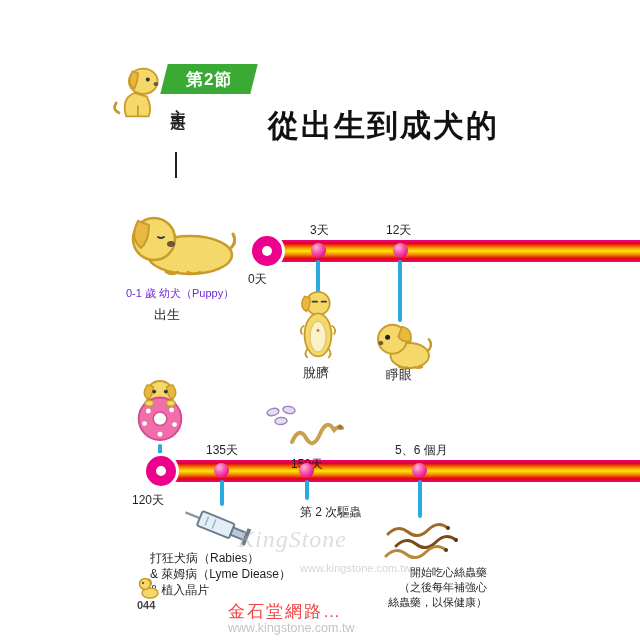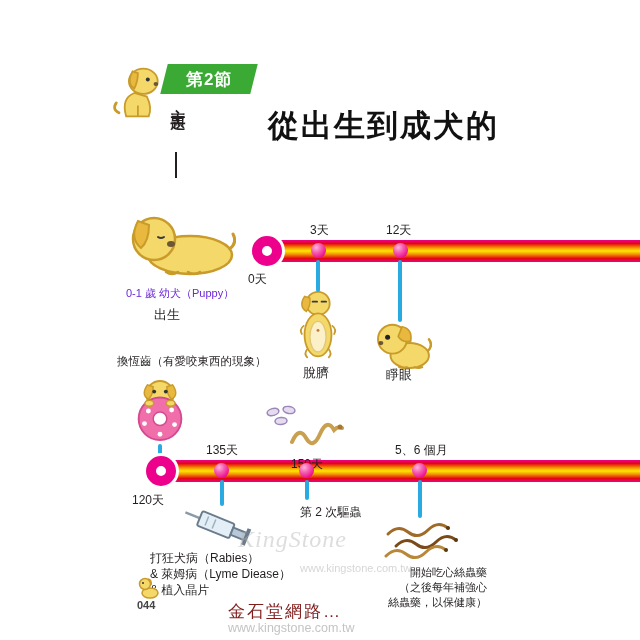--- a/index.html
+++ b/index.html
@@ -37,21 +37,21 @@
   .note { position:absolute; font-size:12px; color:#231f20; line-height:16px; white-space:nowrap; }
   .note-small { font-size:11px; line-height:15px; }
 
   .icon-wrap { position:absolute; }
 
   
   .wm { position:absolute; color:#c9c9c9; pointer-events:none; z-index:5; }
   .wm-brand { left:238px; top:526px; font-family:"Liberation Serif", serif; font-style:italic;
               font-size:24px; color:rgba(180,180,180,0.45); letter-spacing:1px; }
   .wm-brand-url { left:300px; top:562px; font-size:11px; color:rgba(180,180,180,0.55); }
-  .wm-site { left:228px; top:600px; font-size:17px; color:#7f1d1d; letter-spacing:2px; }
+  .wm-site { left:228px; top:600px; font-size:17px; color:#ef4444; letter-spacing:2px; }
   .wm-url  { left:228px; top:621px; font-size:12.5px; color:#c4c4c4; }
 
   .page-num { position:absolute; left:137px; top:599px; font-size:11px; font-weight:bold; color:#444; }
 </style>
 </head>
 <body>
 
 <div class="page">
 
   <div class="icon-wrap" style="left:110px; top:64px;">
@@ -94,21 +94,20 @@
   <div class="tick-label" style="left:386px; top:222px;">12天</div>
   <div class="dot" style="left:311px; top:243px;"></div>
   <div class="dot" style="left:393px; top:243px;"></div>
   <div class="tick-label" style="left:248px; top:271px;">0天</div>
 
   <div class="conn" style="left:316px; top:260px; height:32px;"></div>
   <div class="conn" style="left:398px; top:260px; height:62px;"></div>
 
   <div class="stage-label">0-1 歲 幼犬（Puppy）</div>
   <div class="birth-label">出生</div>
-  <div class="teeth-note">換恆齒（有愛咬東西的現象）</div>
 
   <div class="icon-wrap" style="left:292px; top:290px;">
     <svg width="52" height="70" viewBox="0 0 56 78">
       <circle cx="28" cy="15" r="13" fill="#f4d86a" stroke="#c89b2a" stroke-width="2"></circle>
       <path d="M13 7 q-7 11 2 17 q5 -6 4 -15 z" fill="#e8b93e" stroke="#c89b2a" stroke-width="1.5"></path>
       <path d="M22 13 h5 M32 13 h5" stroke="#3a3a3a" stroke-width="2" stroke-linecap="round"></path>
       <ellipse cx="28" cy="50" rx="15" ry="24" fill="#f4d86a" stroke="#c89b2a" stroke-width="2"></ellipse>
       <ellipse cx="28" cy="52" rx="9" ry="17" fill="#fbf0c8" stroke="#e0c878" stroke-width="1.5"></ellipse>
       <circle cx="28" cy="45" r="1.6" fill="#c07840"></circle>
       <path d="M12 40 q-5 4 -2 9 M44 40 q5 4 2 9 M16 66 q-4 5 0 9 M40 66 q4 5 0 9" stroke="#c89b2a" stroke-width="2" fill="none" stroke-linecap="round"></path>

